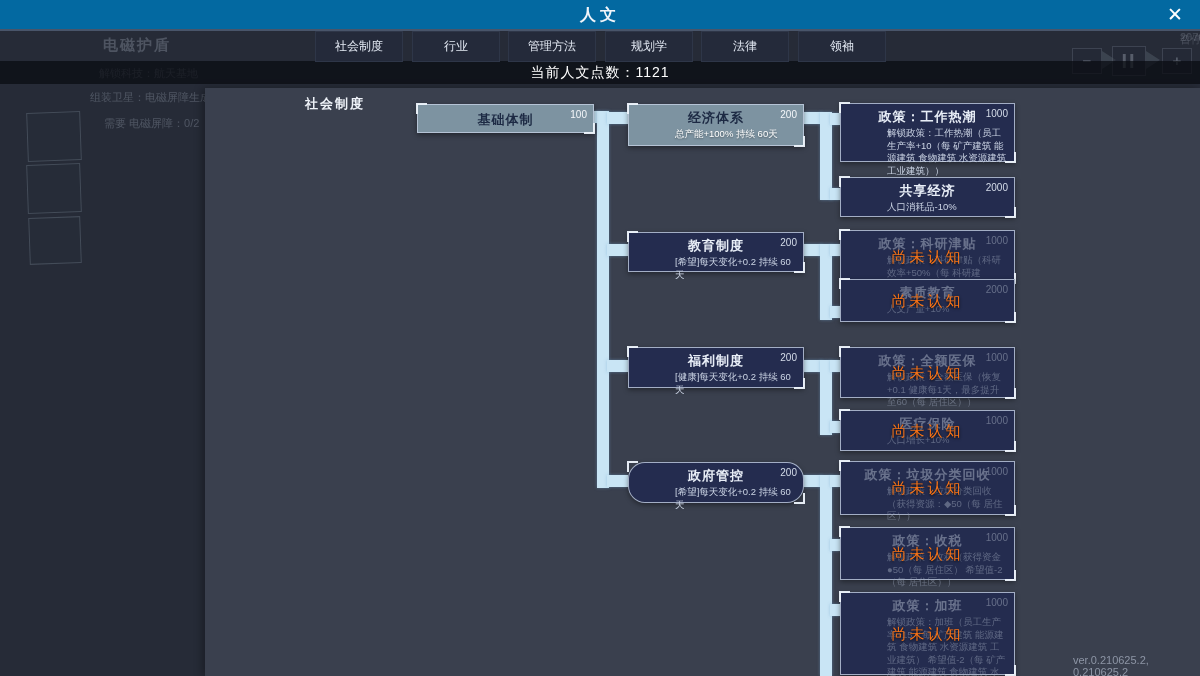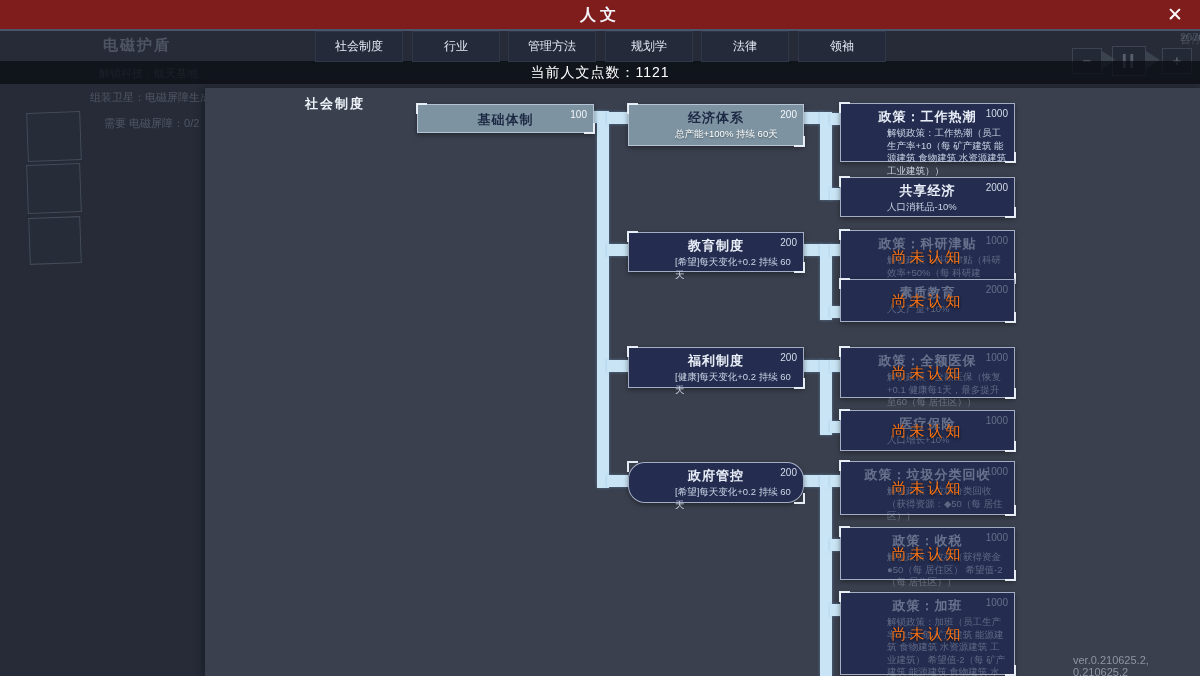--- a/index.html
+++ b/index.html
@@ -22,21 +22,21 @@
   .ghost-btn{position:absolute;border:1px solid rgba(175,190,205,0.18);color:rgba(205,215,228,0.3);
     text-align:center;font-weight:bold;background:rgba(35,41,53,0.4);}
   .gb-minus{left:1072px;top:48px;width:28px;height:24px;font-size:15px;line-height:24px;}
   .gb-pause{left:1112px;top:46px;width:32px;height:28px;font-size:20px;line-height:28px;letter-spacing:2px;}
   .gb-plus{left:1162px;top:48px;width:28px;height:24px;font-size:15px;line-height:24px;}
   .ghost-tri{position:absolute;width:0;height:0;border-top:9px solid transparent;border-bottom:9px solid transparent;
     border-left:14px solid rgba(175,190,205,0.16);}
   .tri1{left:1102px;top:51px;} .tri2{left:1146px;top:51px;}
 
   
-  .titlebar{position:absolute;left:0;top:0;width:1200px;height:29px;background:#7f1d1d;z-index:5;
+  .titlebar{position:absolute;left:0;top:0;width:1200px;height:29px;background:#0369a1;z-index:5;
     border-bottom:2px solid #49556a;}
   .titlebar .win-title{position:absolute;left:0;right:0;top:5px;text-align:center;
     color:#f2f5fa;font-size:16px;font-weight:bold;letter-spacing:4px;}
   .close-btn{position:absolute;right:13px;top:3px;width:24px;height:24px;color:#ffffff;
     font-size:19px;line-height:24px;text-align:center;cursor:pointer;}
 
   .tab{position:absolute;top:31px;height:29px;width:86px;background:#242a3a;border:1px solid #2e3648;
     color:#e2e8f2;font-size:12px;text-align:center;line-height:29px;z-index:5;cursor:pointer;}
   .tab1{left:315px;} .tab2{left:412px;} .tab3{left:508px;} .tab4{left:605px;} .tab5{left:701px;} .tab6{left:798px;}
 

